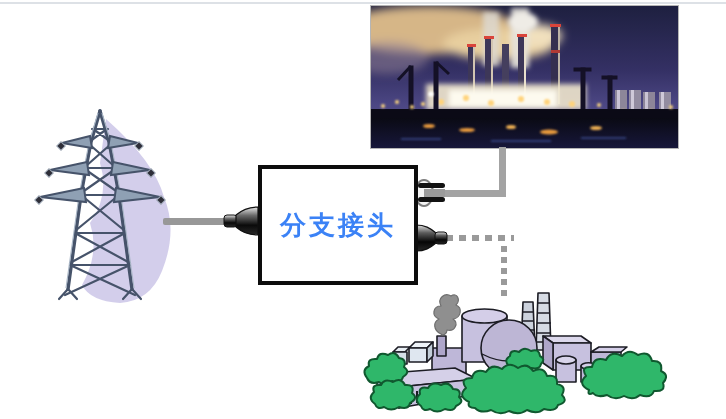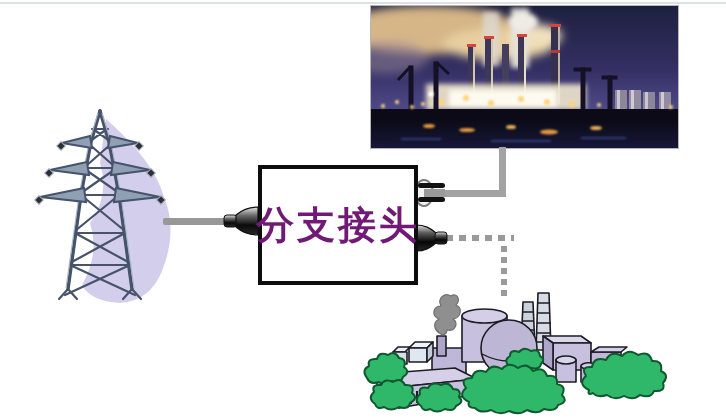--- a/index.html
+++ b/index.html
@@ -8,21 +8,21 @@
     background:#ffffff;font-family:"DejaVu Sans","Liberation Sans",sans-serif;
   }
   .top-rule{position:absolute;left:0;top:2px;width:726px;height:2px;background:#dde1e6;}
   
   .branch-box{
     position:absolute;left:258px;top:165px;width:160px;height:120px;
     background:#ffffff;border:4px solid #0d0d0d;box-sizing:border-box;
     display:flex;align-items:center;justify-content:center;
   }
   .branch-box span{
-    font-size:38px;font-weight:600;color:#701a75;letter-spacing:3px;white-space:nowrap;
+    font-size:26px;font-weight:600;color:#3b82f6;letter-spacing:3px;white-space:nowrap;
   }
   
   .ln{position:absolute;background:#a3a3a3;}
   .ln-left{left:163px;top:218px;width:65px;height:7px;border-radius:2px;background:#989898;}
   .ln-tr-h{left:440px;top:190px;width:66px;height:7px;}
   .ln-tr-v{left:499px;top:147px;width:7px;height:50px;}
   .dash-h{
     position:absolute;left:446px;top:235px;width:68px;height:6px;
     background:repeating-linear-gradient(to right,#9a9a9a 0 7px,transparent 7px 13px);
   }

